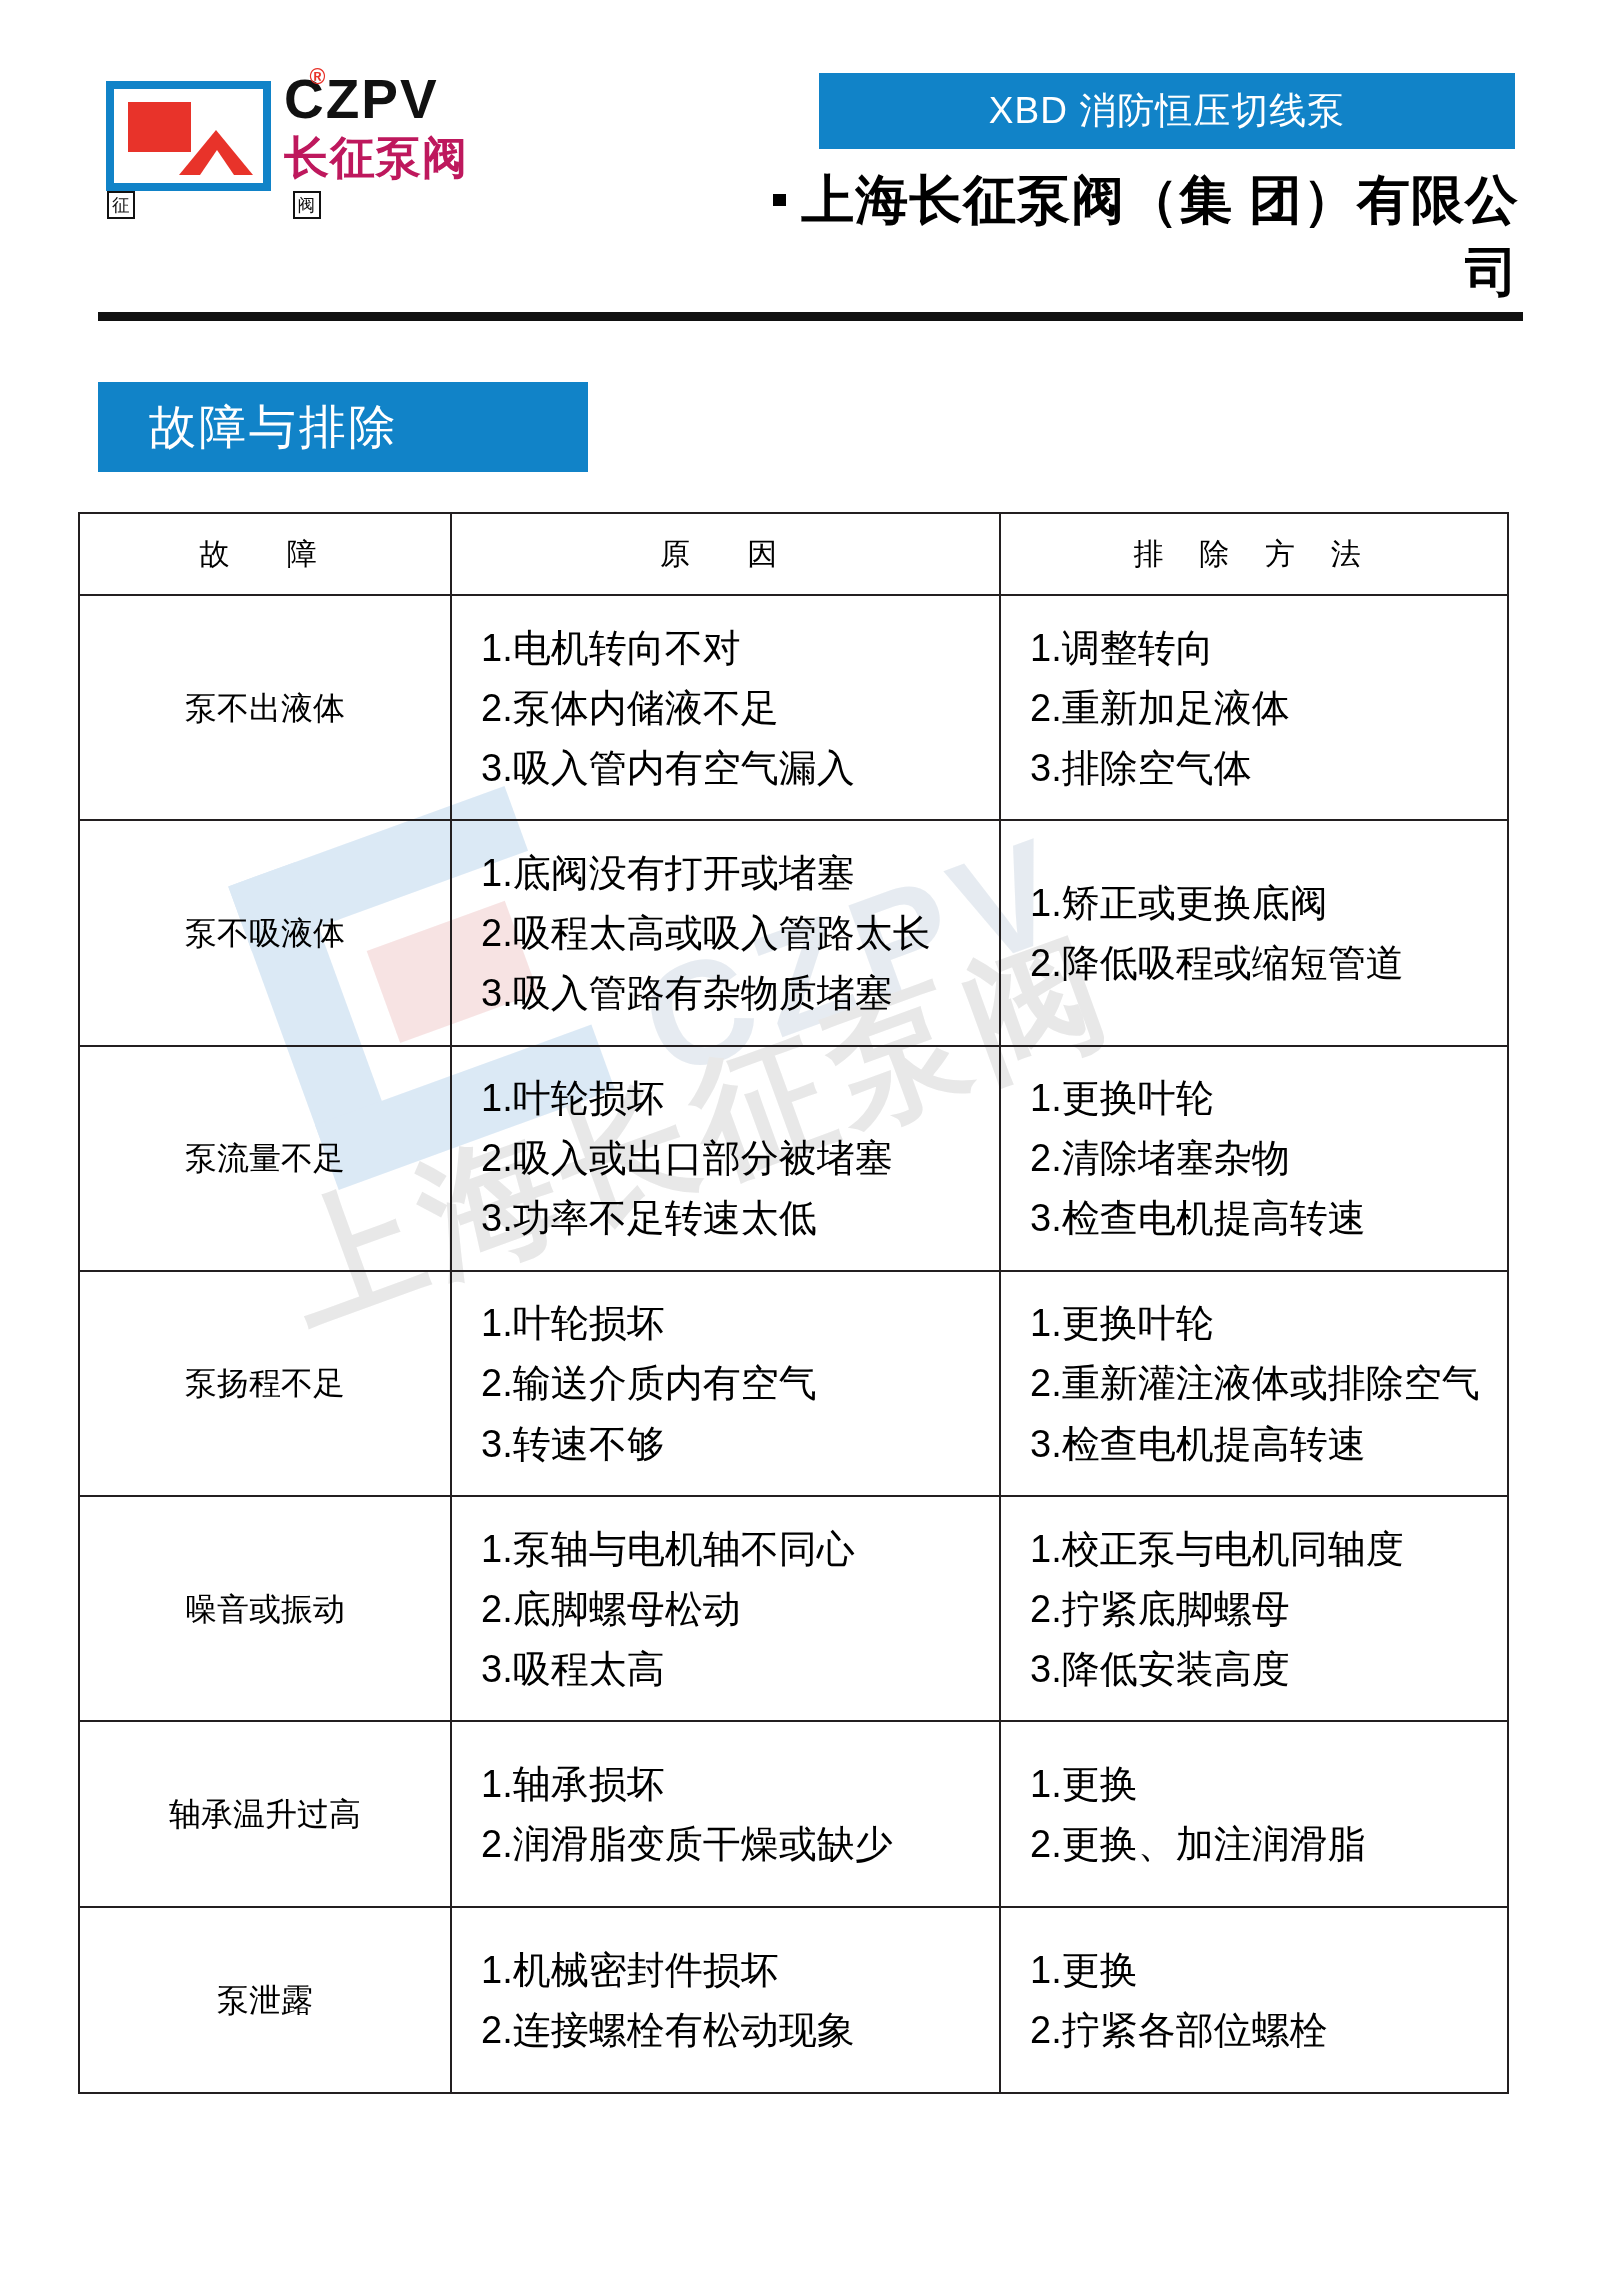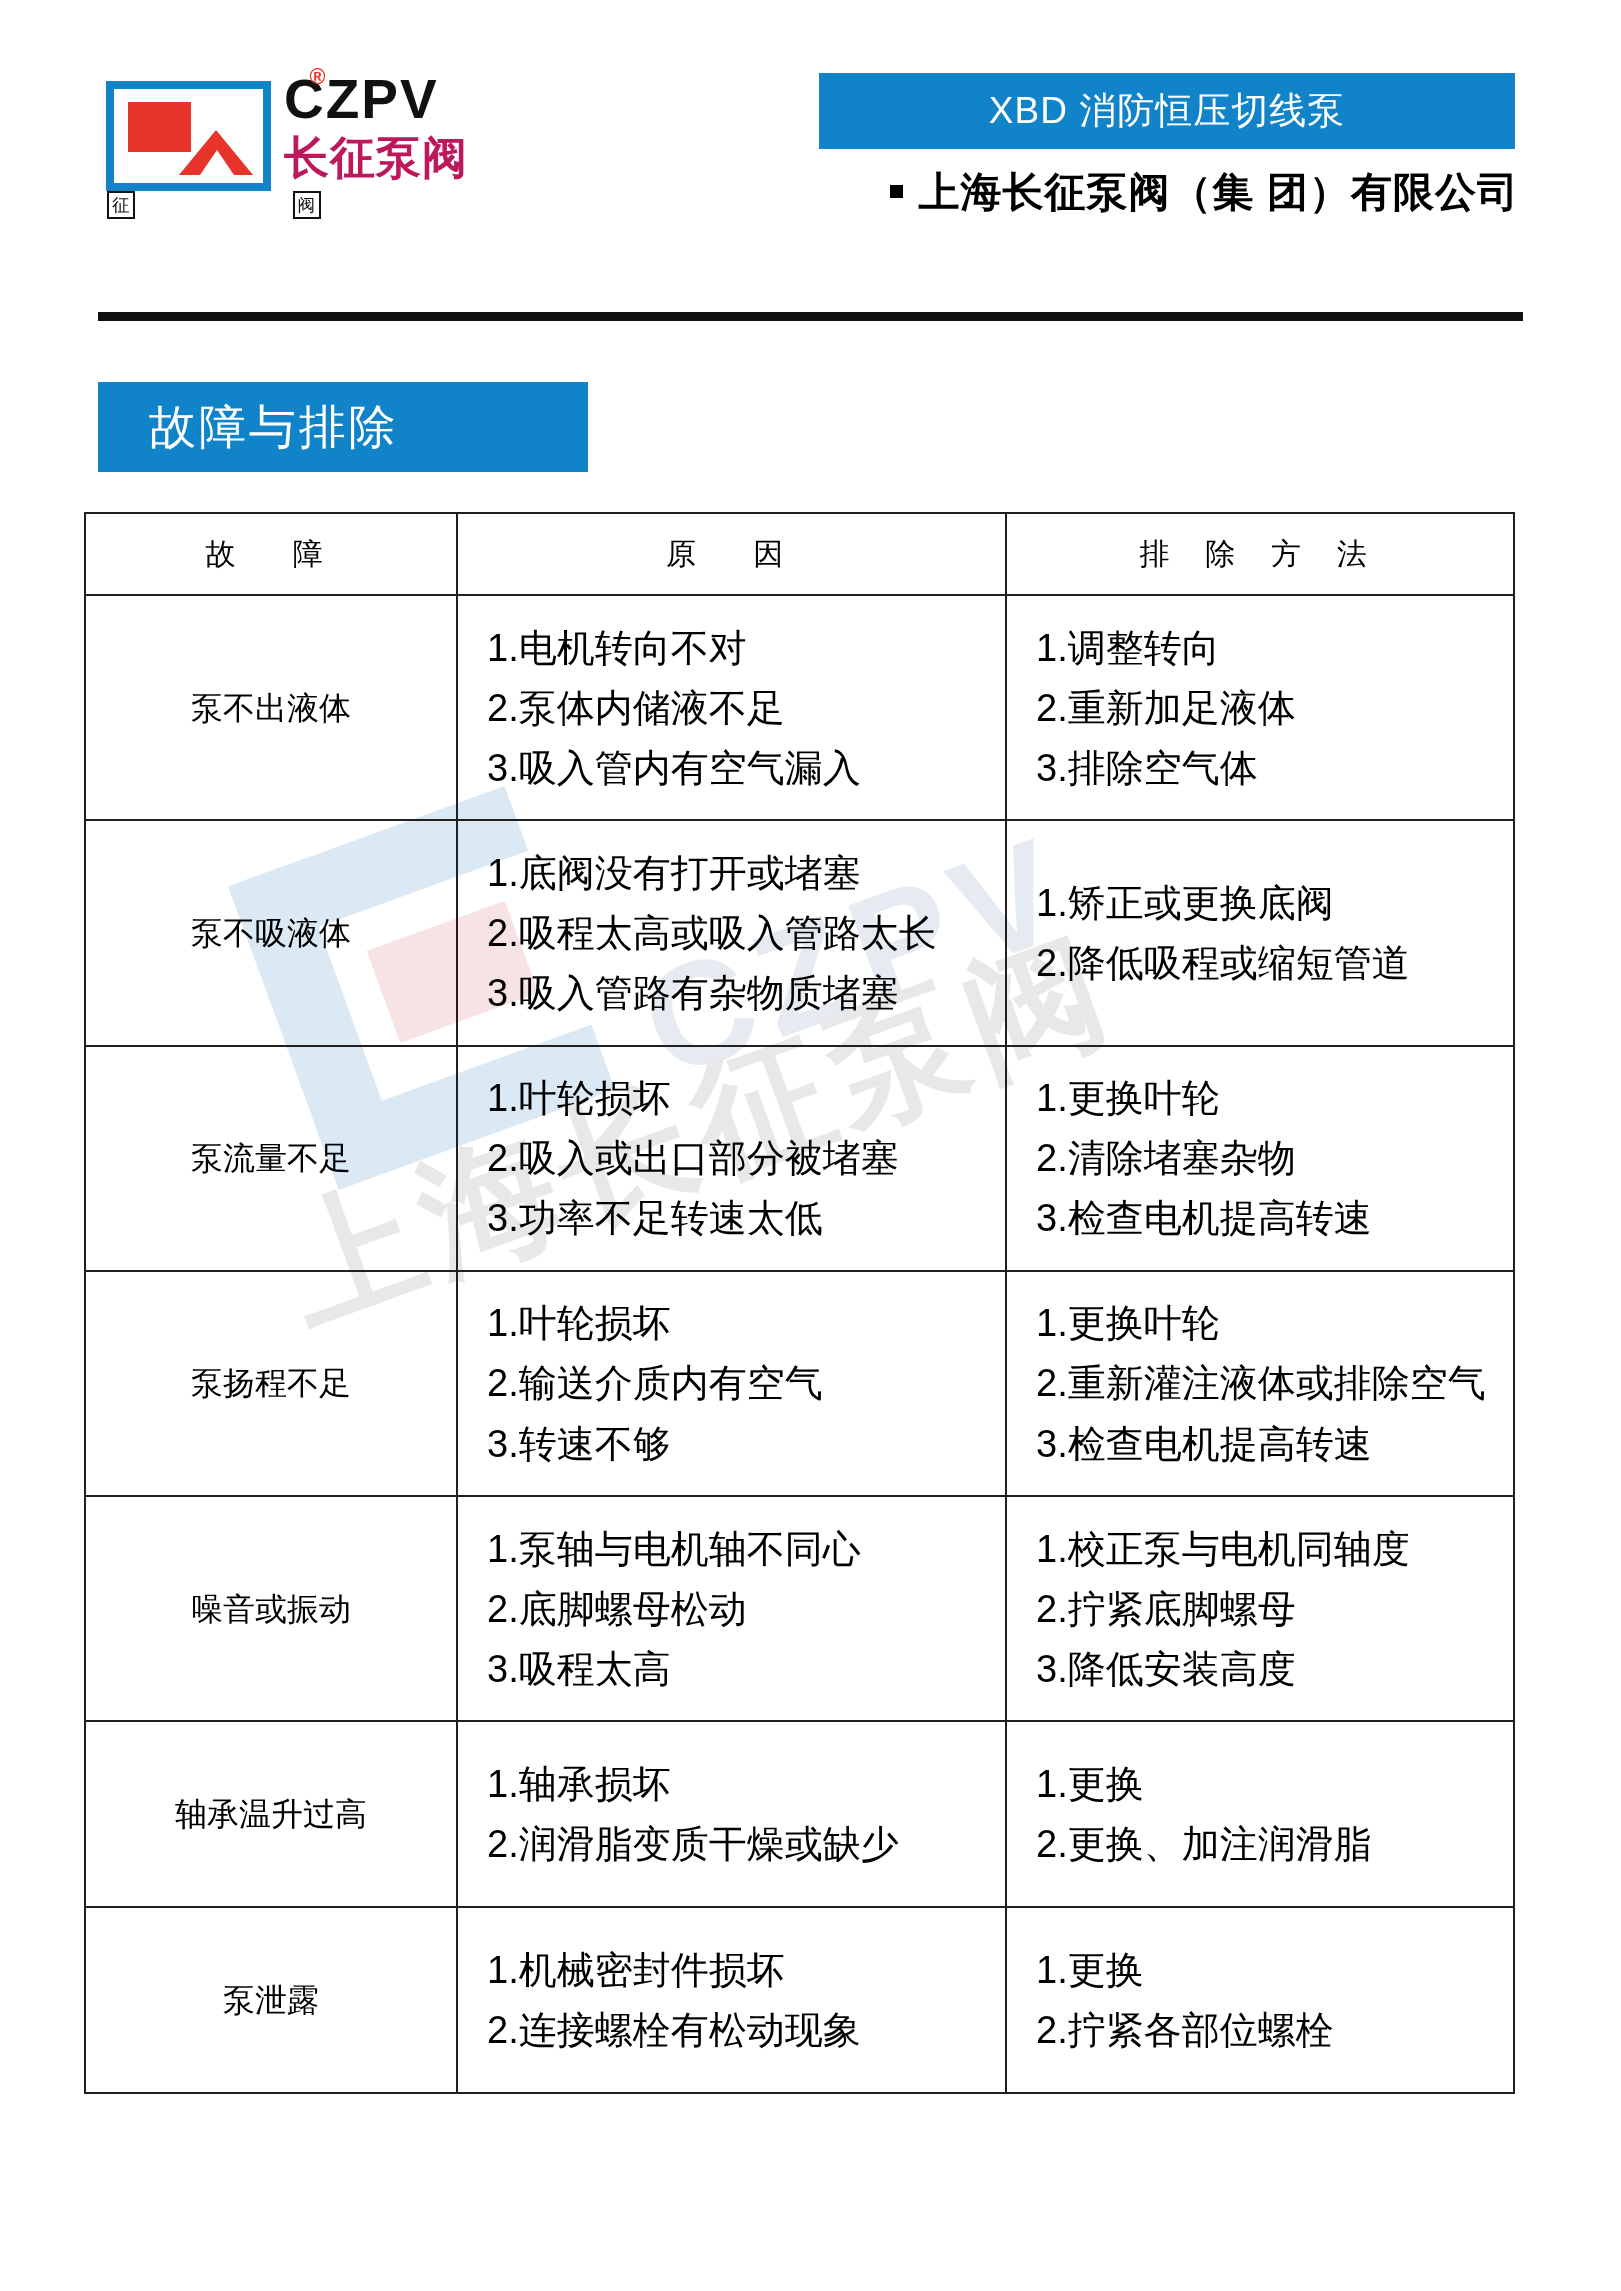--- a/index.html
+++ b/index.html
@@ -152,21 +152,21 @@
     justify-content: center;
     letter-spacing: 1px;
     text-align: right;
   }
 
   .company-line {
     position: absolute;
     left: 745px;
     top: 165px;
     width: 774px;
-    font-size: 41px;
+    font-size: 53px;
     font-weight: bold;
     text-align: right;
     letter-spacing: 1px;
     color: #000;
   }
   .company-line .bullet {
     display: inline-block;
     width: 12.7px;
     height: 12.7px;
     background: #000;
@@ -262,21 +262,21 @@
   .wm-logo .pink {
     position: absolute;
     left: 108px; top: 108px;
     width: 147px; height: 98px;
     background: #f0c9c9;
   }
 
   
   .table-wrap {
     position: absolute;
-    left: 84px;
+    left: 78px;
     top: 512px;
     width: 1429px;
     z-index: 2;
   }
   table.fault {
     border-collapse: collapse;
     width: 1429px;
     table-layout: fixed;
     background: transparent;
   }

